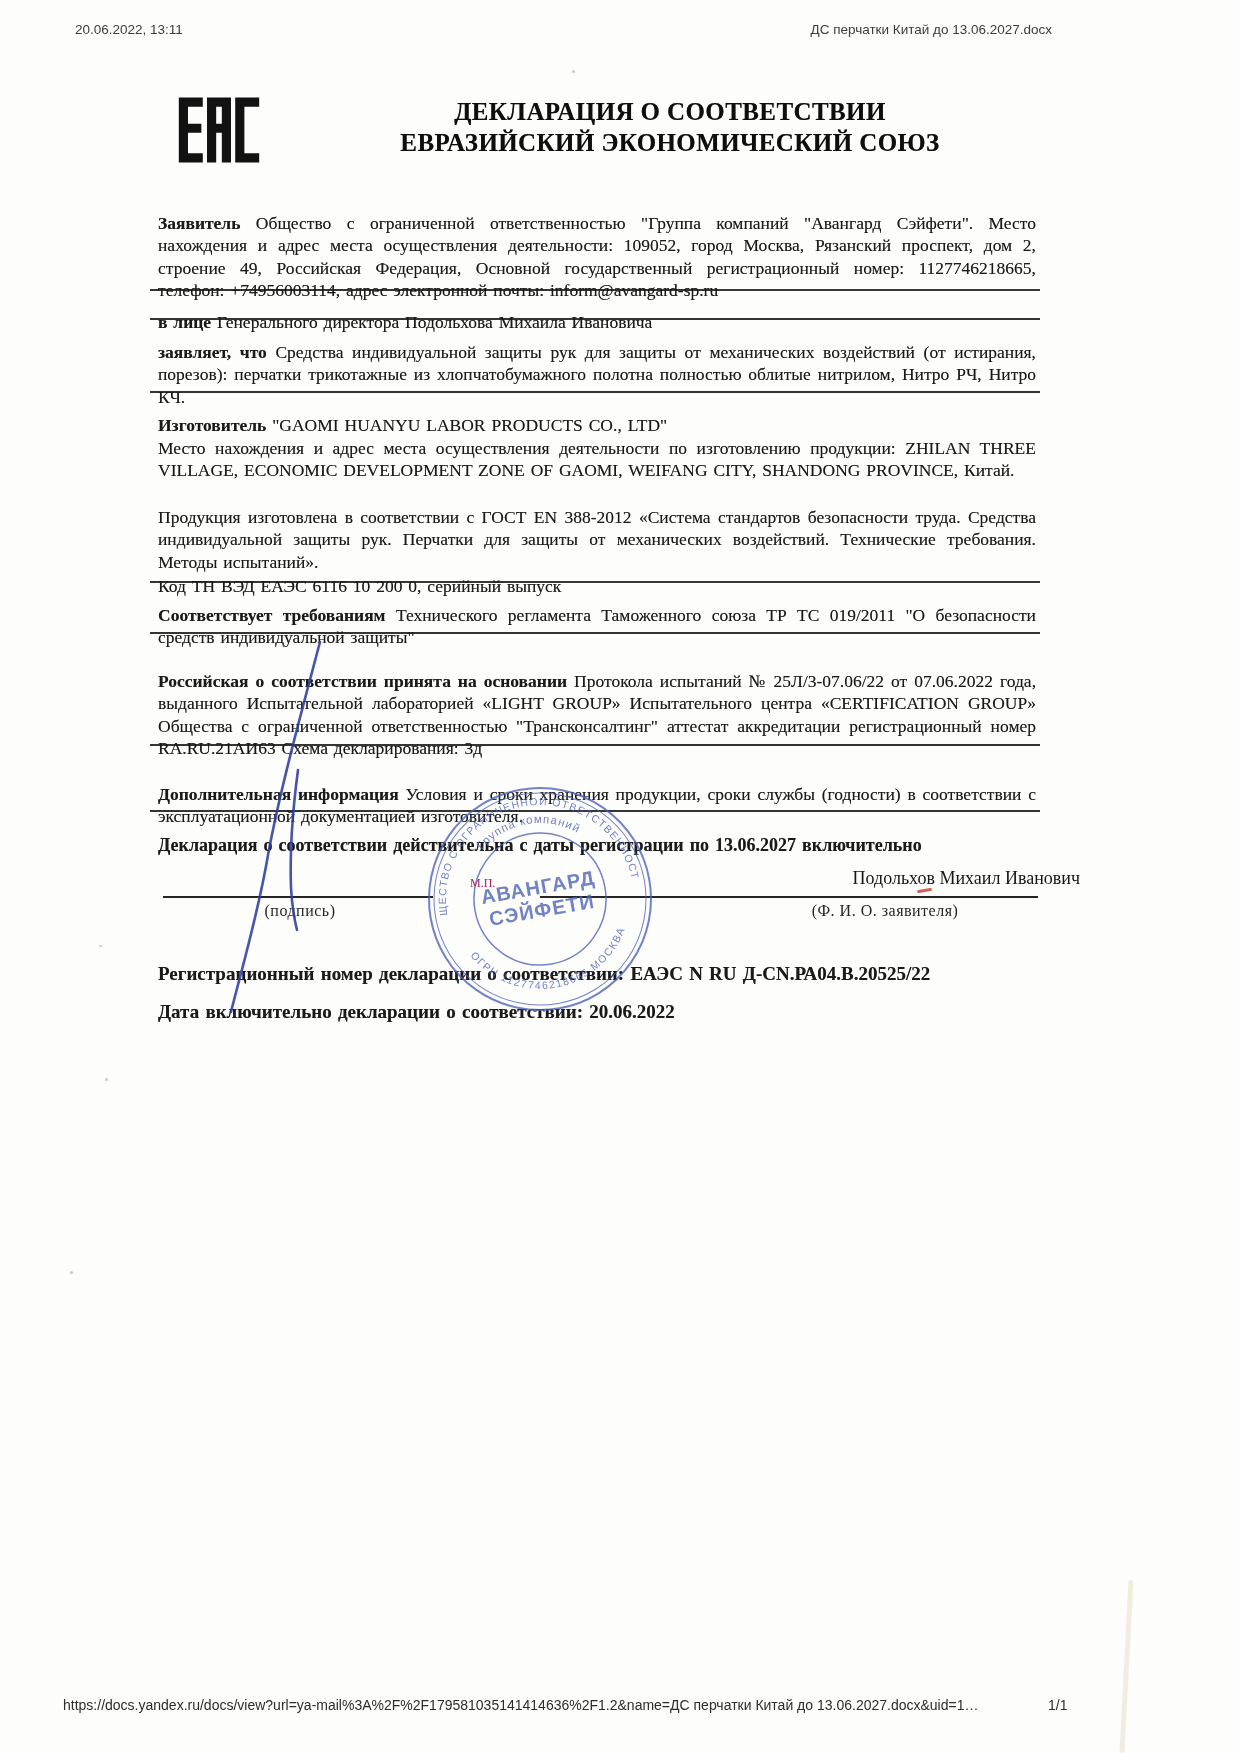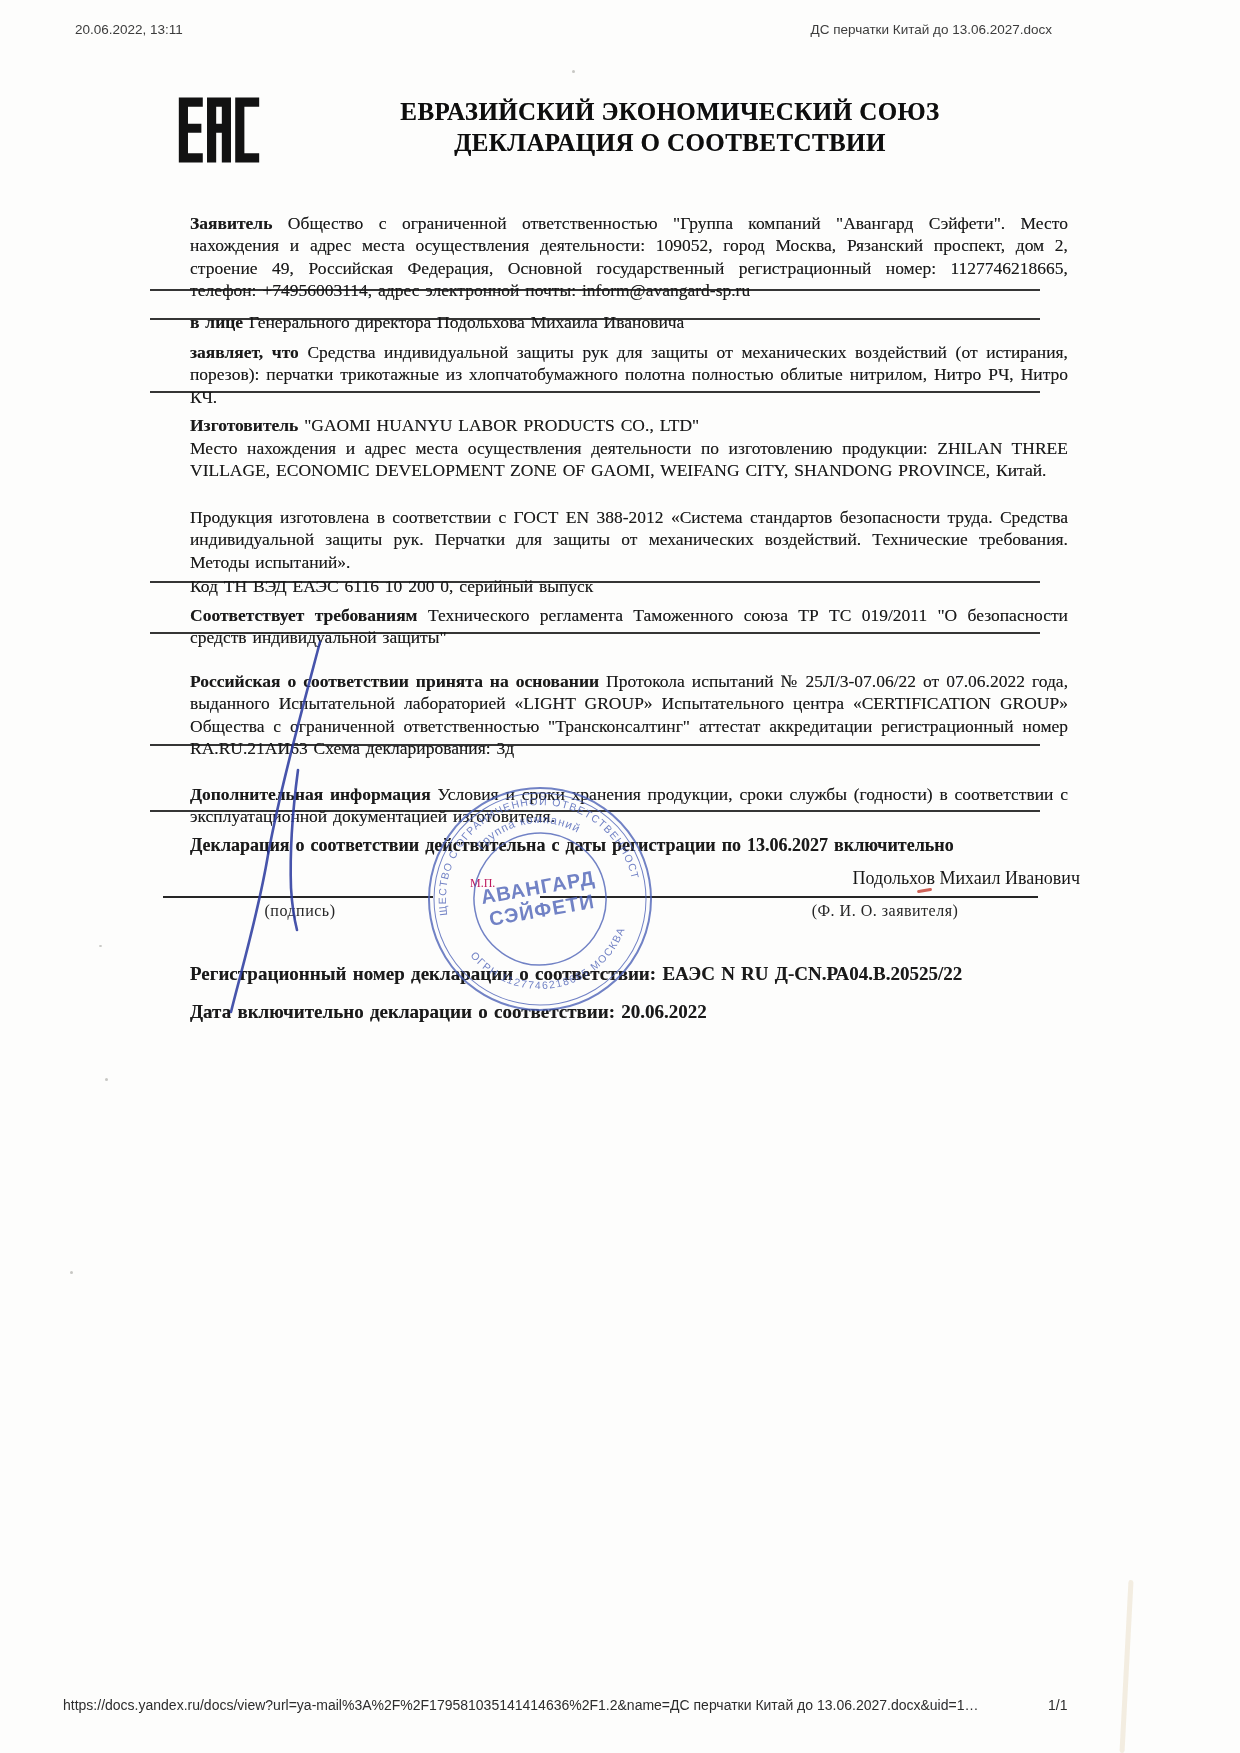--- a/index.html
+++ b/index.html
@@ -16,21 +16,21 @@
   .hdr.center{left:312px;width:740px;text-align:right;}
   .logo{position:absolute;left:176px;top:86px;width:86px;height:88px;}
   .title{
     position:absolute;left:300px;top:96px;width:740px;text-align:center;
     font-weight:bold;font-size:25px;line-height:31px;color:#0e0e0e;
     letter-spacing:.4px;text-shadow:0 0 .5px rgba(0,0,0,.5);
   }
   .para{
     position:absolute;left:158px;width:878px;
     font-size:17.5px;line-height:22.5px;text-align:justify;
-    color:#1a1a1a;text-shadow:0 0 .5px rgba(10,10,10,.45);word-spacing:1.5px;margin-left:32px;
+    color:#1a1a1a;text-shadow:0 0 .5px rgba(10,10,10,.45);word-spacing:1.5px;
   }
   .para b{font-weight:bold;}
   .oneline{text-align:left;white-space:nowrap;}
   .boldline{font-weight:bold;font-size:18px;}
   .regline{font-weight:bold;font-size:19px;white-space:nowrap;text-align:left;}
   .rule{position:absolute;left:150px;width:890px;height:2px;background:rgba(25,25,25,.88);}
   .sigline{position:absolute;top:896px;height:2px;background:rgba(20,20,20,.92);}
   .caption{
     position:absolute;top:902px;font-size:16px;color:#262626;text-align:center;
     letter-spacing:.5px;
@@ -56,22 +56,22 @@
     <svg width="86" height="88" viewBox="0 0 122 100">
       <g fill="#121212">
         <path d="M4,4 H38 V17 H17 V41 H36 V54 H17 V83 H38 V96 H4 Z"></path>
         <path fill-rule="evenodd" d="M44,4 H78 V96 H65 V54 H57 V96 H44 Z M57,17 H65 V41 H57 Z"></path>
         <path d="M84,4 H118 V17 H97 V83 H118 V96 H84 Z"></path>
       </g>
     </svg>
   </div>
 
   <div class="title">
+    <div>ДЕКЛАРАЦИЯ О СООТВЕТСТВИИ</div>
     <div>ЕВРАЗИЙСКИЙ ЭКОНОМИЧЕСКИЙ СОЮЗ</div>
-    <div>ДЕКЛАРАЦИЯ О СООТВЕТСТВИИ</div>
   </div>
 
   <p class="para" style="top:194px"><b>Заявитель</b> <span>Общество с ограниченной ответственностью "Группа компаний "Авангард Сэйфети". Место нахождения и адрес места осуществления деятельности: 109052, город Москва, Рязанский проспект, дом 2, строение 49, Российская Федерация, Основной государственный регистрационный номер: 1127746218665, телефон: +74956003114, адрес электронной почты: inform@avangard-sp.ru</span></p>
 
   <div class="rule" style="top:289px"></div>
 
   <p class="para oneline" style="top:293px"><b>в лице</b> <span>Генерального директора Подольхова Михаила Ивановича</span></p>
 
   <div class="rule" style="top:318px"></div>
 

